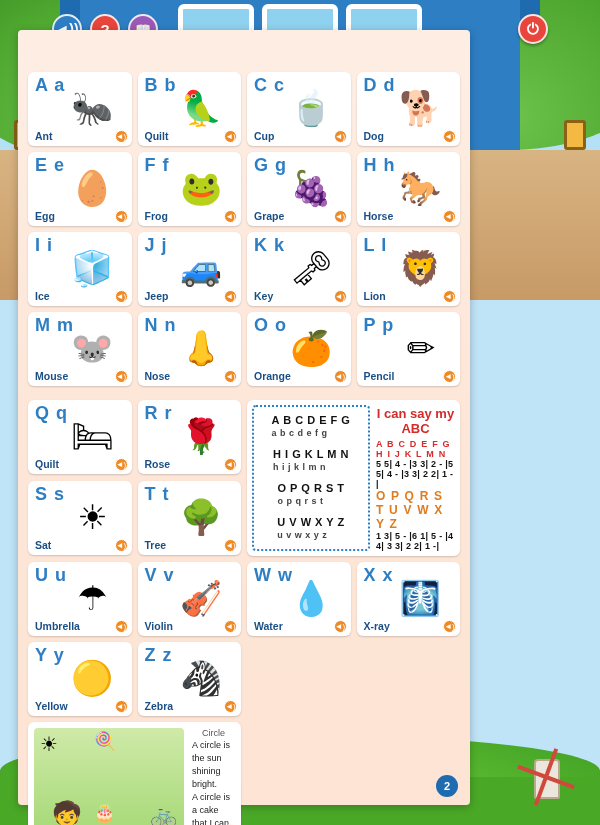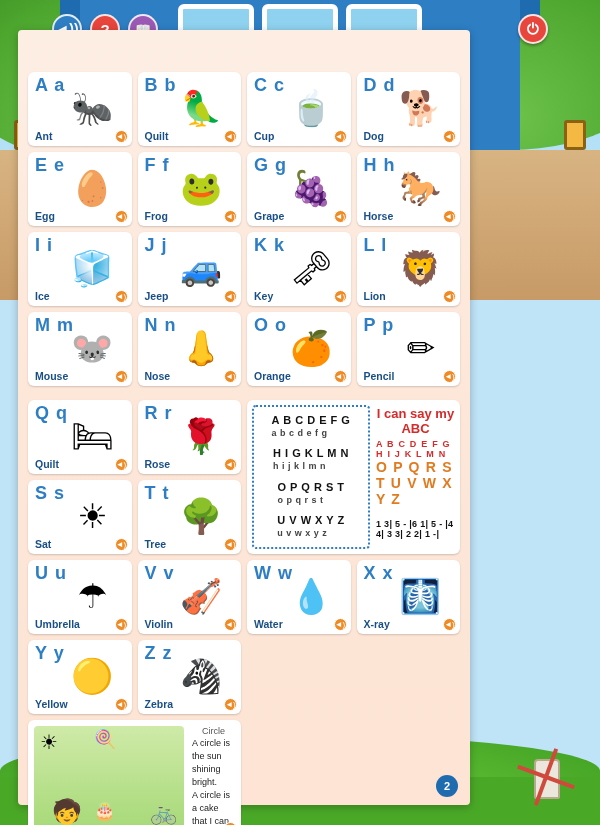--- a/index.html
+++ b/index.html
@@ -174,21 +174,21 @@
     align-items: center;
   }
   .abcbox .r { font-size: 11px; font-weight: bold; color: #111; letter-spacing: .5px; line-height: 13px; }
   .abcbox .r.lower { font-size: 9px; font-weight: bold; color: #444; letter-spacing: .5px; }
   .say { flex: 1; padding-left: 6px; }
   .say .say-title {
     color: #d62b2b; font-size: 13px; font-weight: bold; text-align: center; margin: 1px 0 3px 0;
   }
   .say .nums { font-size: 9px; color: #111; font-weight: bold; letter-spacing: .3px; }
   .say .alpha { font-size: 9px; color: #d62b2b; font-weight: bold; letter-spacing: 1.2px; margin-bottom: 0; }
-  .say .alpha2 { font-size: 14px; color: #e07b20; font-weight: bold; letter-spacing: 1.2px; margin-bottom: 12px; }
+  .say .alpha2 { font-size: 12px; color: #e07b20; font-weight: bold; letter-spacing: 1.2px; margin-bottom: 0; }
   .say .alpha3 { font-size: 8.5px; color: #d62b2b; font-weight: bold; letter-spacing: .4px; }
 </style>
 </head>
 <body>
 
 <div id="scene">
   <div class="sky"></div>
   <div class="cloud" style="left:20px; top:10px; width:60px; height:24px;"></div>
   <div class="cloud" style="left:520px; top:36px; width:70px; height:26px;"></div>
   <div class="hill-left"></div>
@@ -441,20 +441,21 @@
           <div class="r lower">o p q  r s t</div>
         </div>
         <div>
           <div class="r">U V W X Y Z</div>
           <div class="r lower">u v w x y z</div>
         </div>
       </div>
       <div class="say">
         <div class="say-title">I can say my ABC</div>
         <div class="alpha">A B C D E F G    H I J K L M N</div>
+        <div class="nums">5 5| 4 - |3 3| 2 - |5 5| 4 - |3 3| 2 2| 1 -|</div>
         <div class="alpha2">O P Q   R S T    U V W   X Y Z</div>
         <div class="nums">1 3| 5 - |6 1| 5 - |4 4| 3 3| 2 2| 1 -|</div>
       </div>
     </div>
 
     <div class="panel" id="panel-circle" style="grid-column: 1 / span 2;">
       <div class="illus">
         <span class="sun">☀</span>
         <span class="pops">🍭</span>
         <span class="girl">🧒</span>

